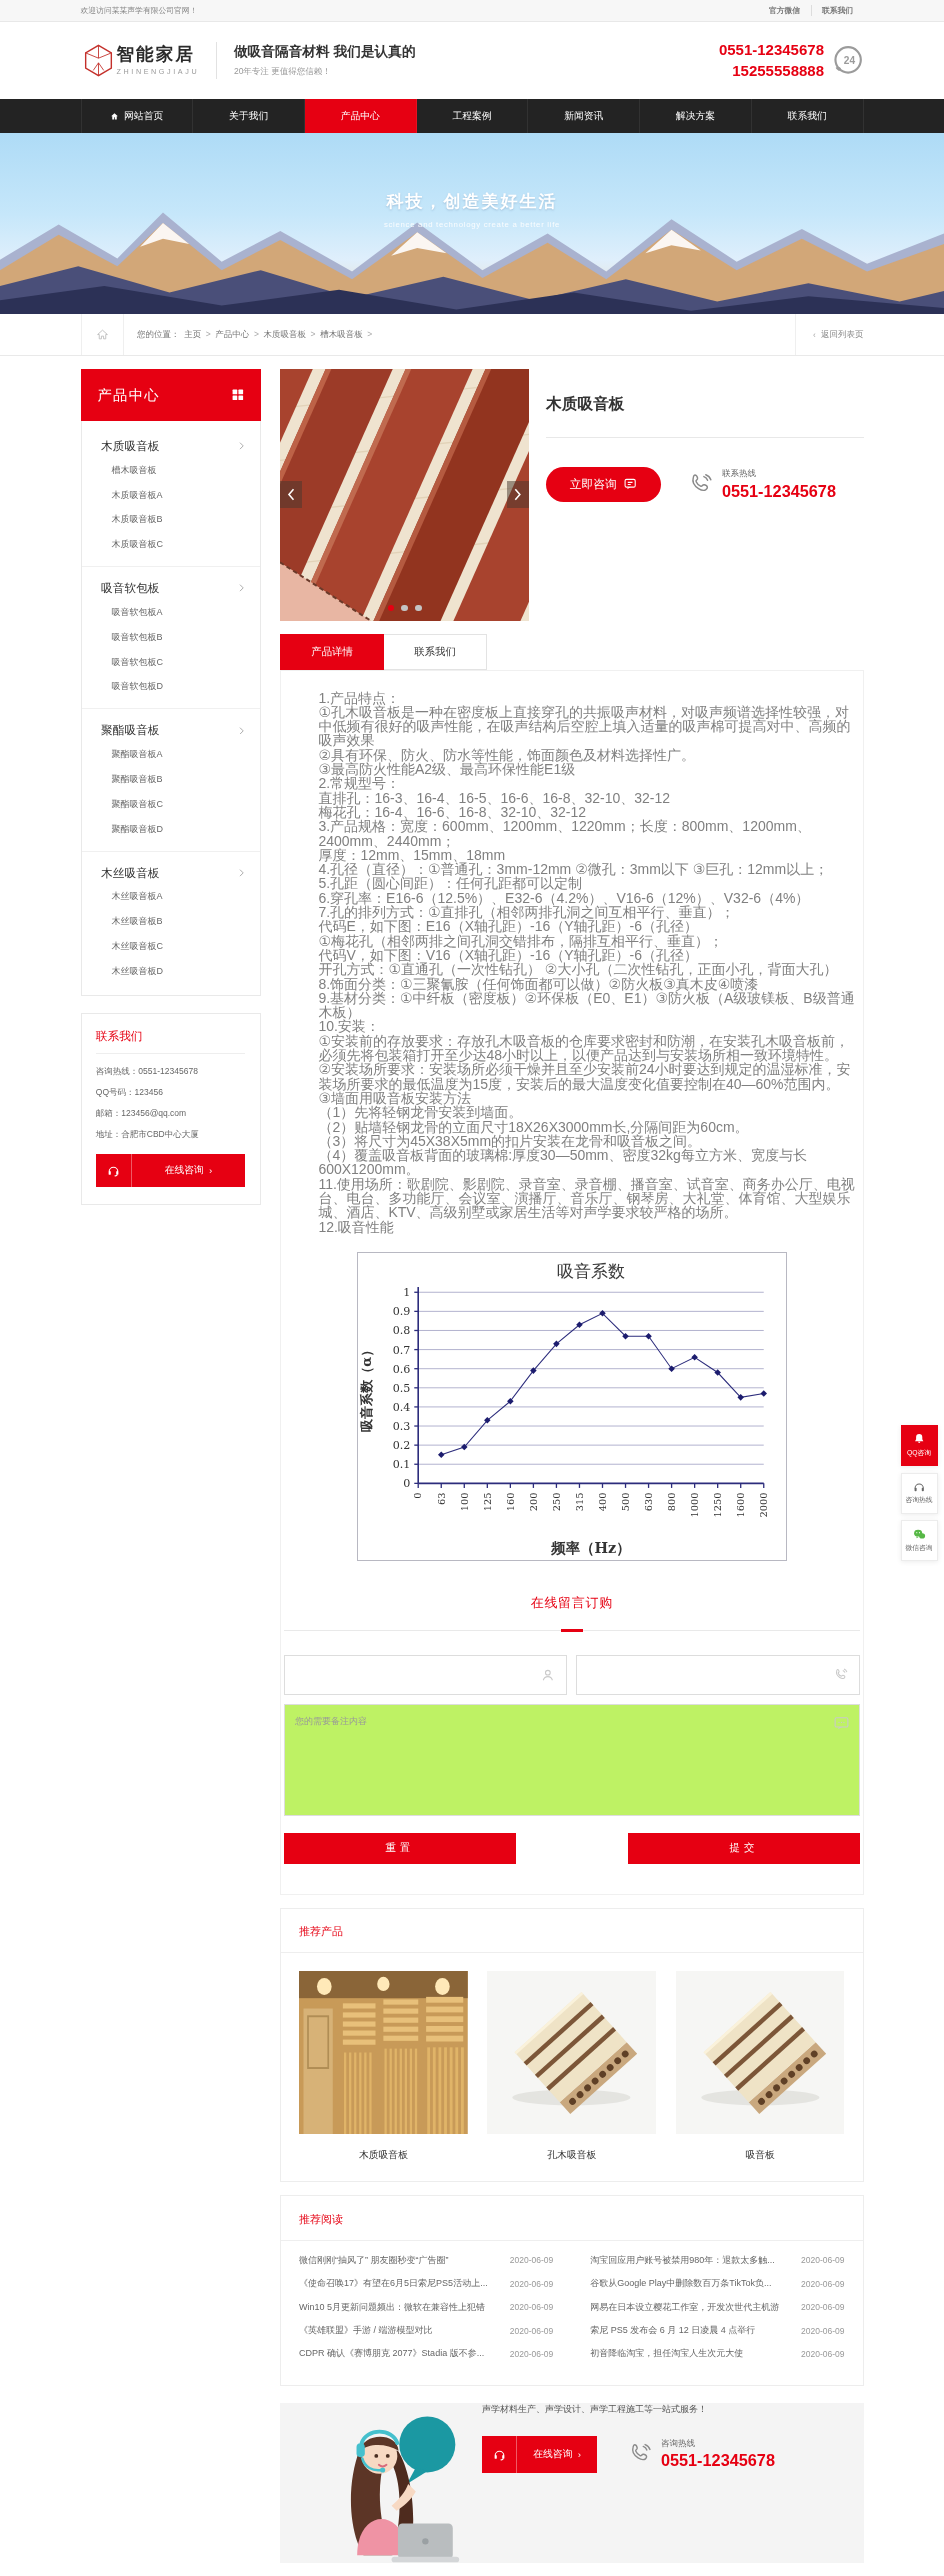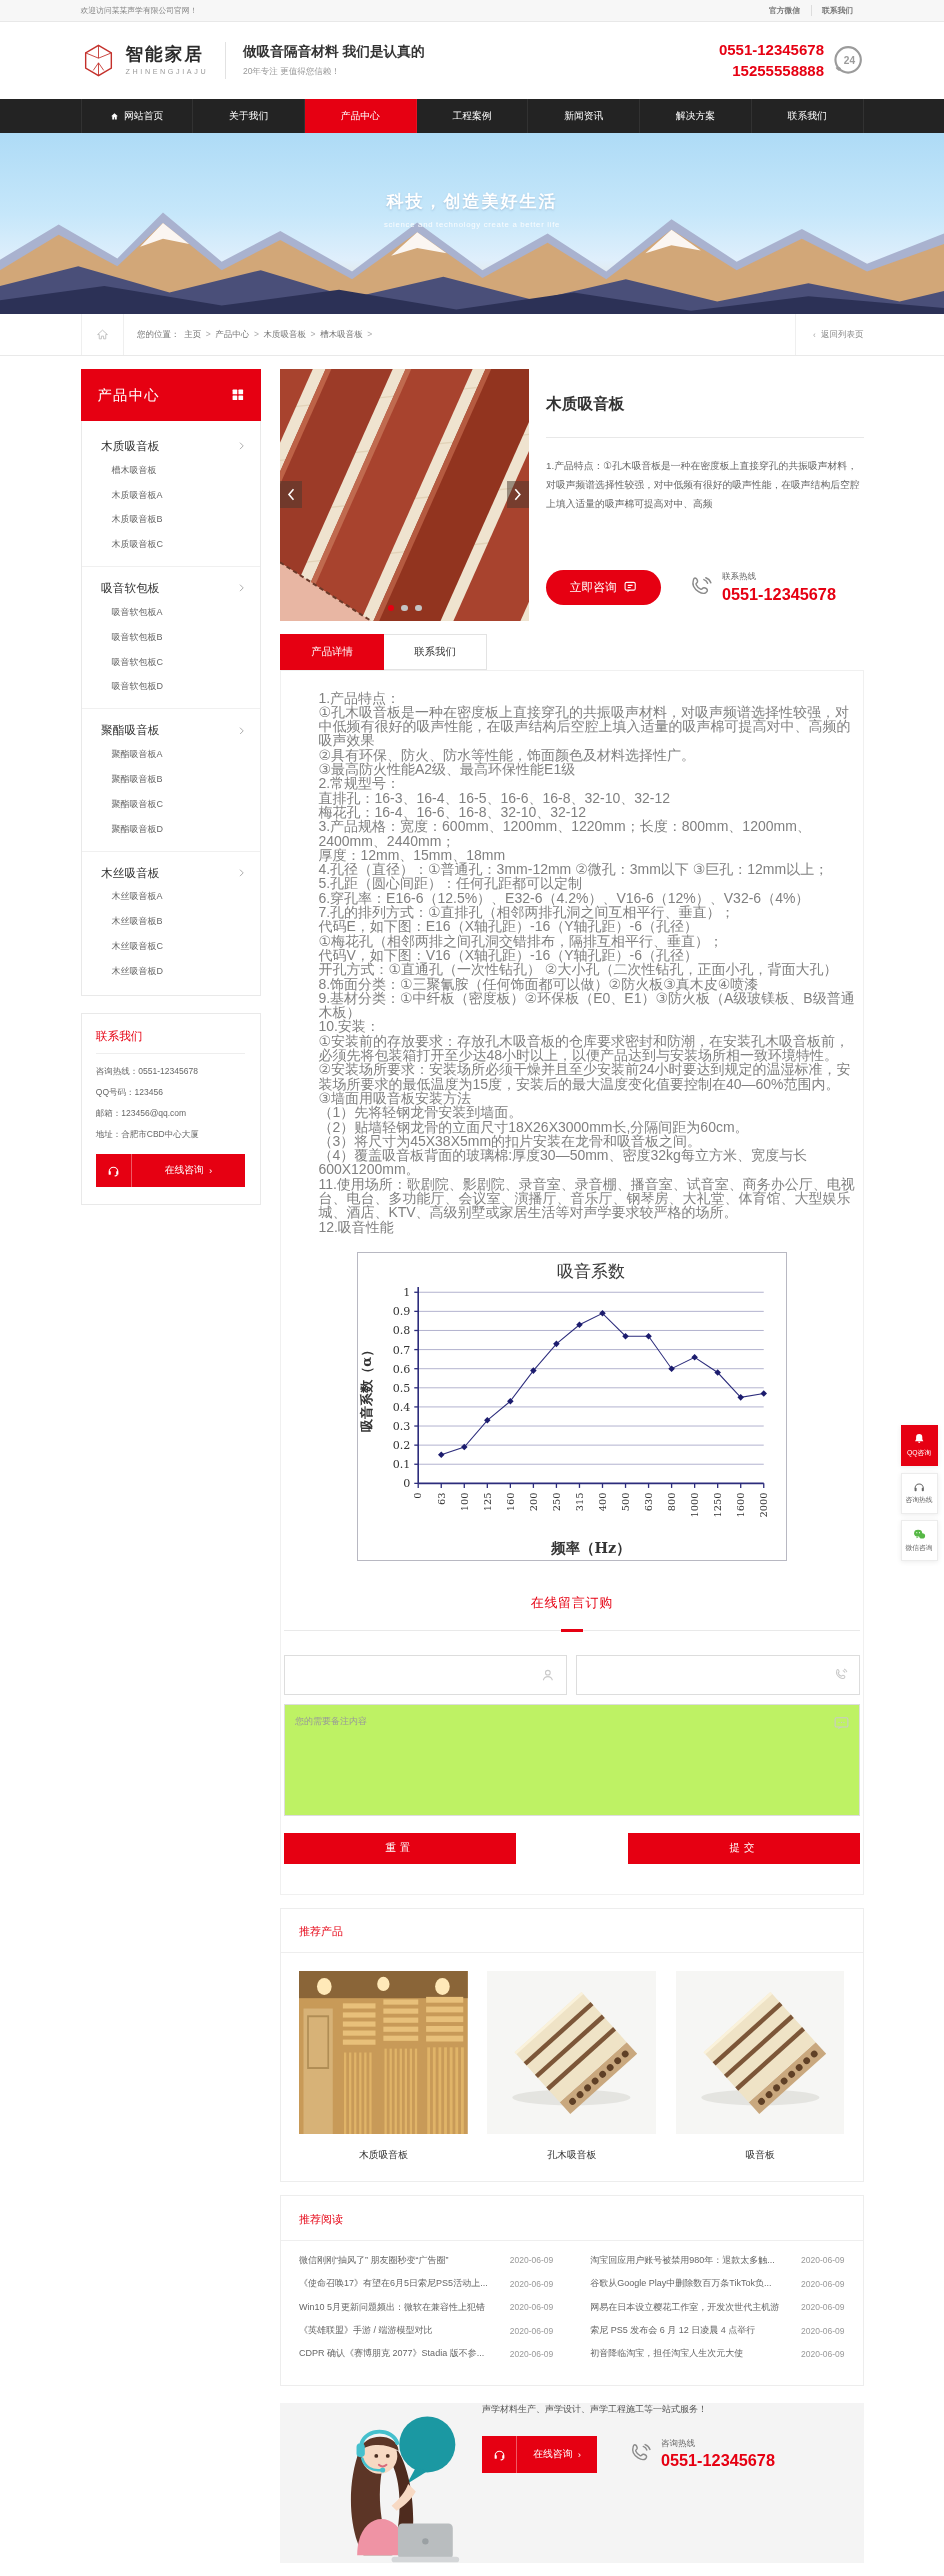--- a/index.html
+++ b/index.html
@@ -10,21 +10,21 @@
   a{text-decoration:none;color:inherit;cursor:pointer;}
   
   .topbar{height:21px;background:#f7f7f7;border-bottom:0.7px solid #e8e8e8;font-size:7.8px;color:#888;}
   .topbar .container{display:flex;justify-content:space-between;align-items:center;height:21px;}
   .topbar-links{display:flex;align-items:center;gap:0;font-weight:bold;}
   .topbar-links a{padding:0 10.4px;color:#777;}
   .topbar-links a:first-child{border-right:0.7px solid #ddd;}
   
   .header{height:77px;background:#fff;}
   .header .container{display:flex;align-items:center;height:77px;}
-  .logo{display:flex;align-items:center;gap:10px;justify-content:space-between;}
+  .logo{display:flex;align-items:center;gap:1px;justify-content:space-between;}
   .logo-text{display:flex;flex-direction:column;line-height:1;}
   .logo-name{font-size:17.6px;font-weight:bold;color:#2b2b2b;letter-spacing:2px;}
   .logo-sub{font-size:7.2px;color:#9a9a9a;letter-spacing:2.6px;margin-top:4.6px;}
   .header-divider{width:0.7px;height:37px;background:#e2e2e2;margin:0 17px;}
   .slogan-main{font-size:13.7px;font-weight:bold;color:#333;}
   .slogan-sub{font-size:8.5px;color:#999;margin-top:5.9px;}
   .header-phones{margin-left:auto;display:flex;align-items:center;gap:6.5px;}
   .phone-nums{text-align:right;font-size:15px;font-weight:bold;color:#e60012;line-height:1.35;}
   
   .nav{background:#232323;height:34px;}
@@ -383,21 +383,20 @@
           <div class="dots">
             <span class="dot active"></span>
             <span class="dot"></span>
             <span class="dot"></span>
           </div>
         </div>
 
         <div class="p-info">
           <div class="p-title">木质吸音板</div>
           <div class="p-divider"></div>
-          <div class="p-summary">1.产品特点：①孔木吸音板是一种在密度板上直接穿孔的共振吸声材料，对吸声频谱选择性较强，对中低频有很好的吸声性能，在吸声结构后空腔上填入适量的吸声棉可提高对中、高频</div>
           <div class="p-actions">
             <div class="cta-btn">
               <span>立即咨询</span>
               <span style="line-height:0;">
                 <svg viewBox="0 0 24 24" width="14.3" height="14.3" fill="none" stroke="#fff" stroke-width="1.8">
                     <rect x="3.5" y="4" width="17" height="13" rx="2.5"></rect>
                     <path d="M8 9h8M8 12.5h5"></path>
                     <path d="M9 17l-2.5 3.5L13 17z" fill="#fff" stroke="none"></path>
                   </svg>
               </span>

